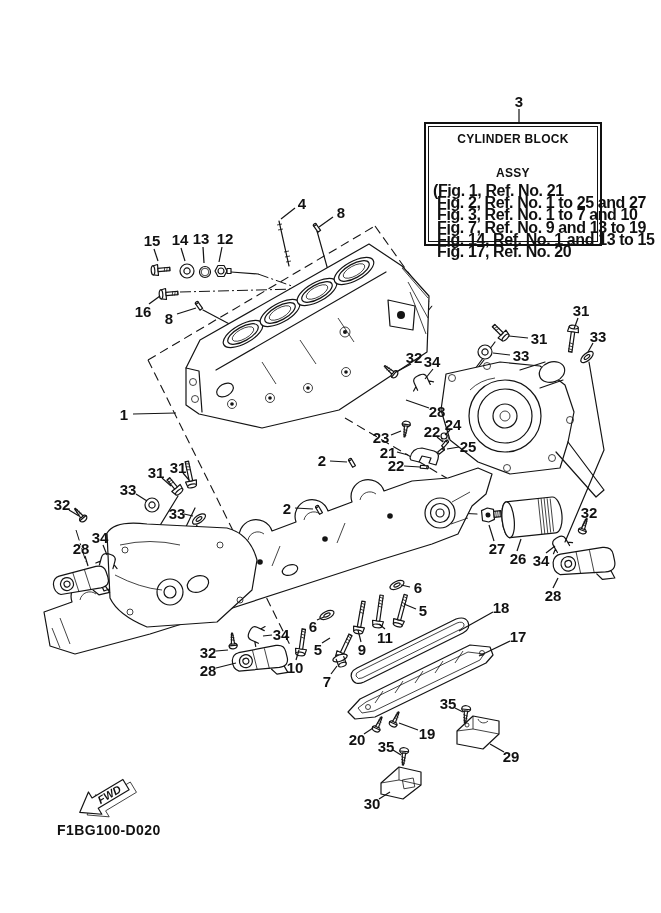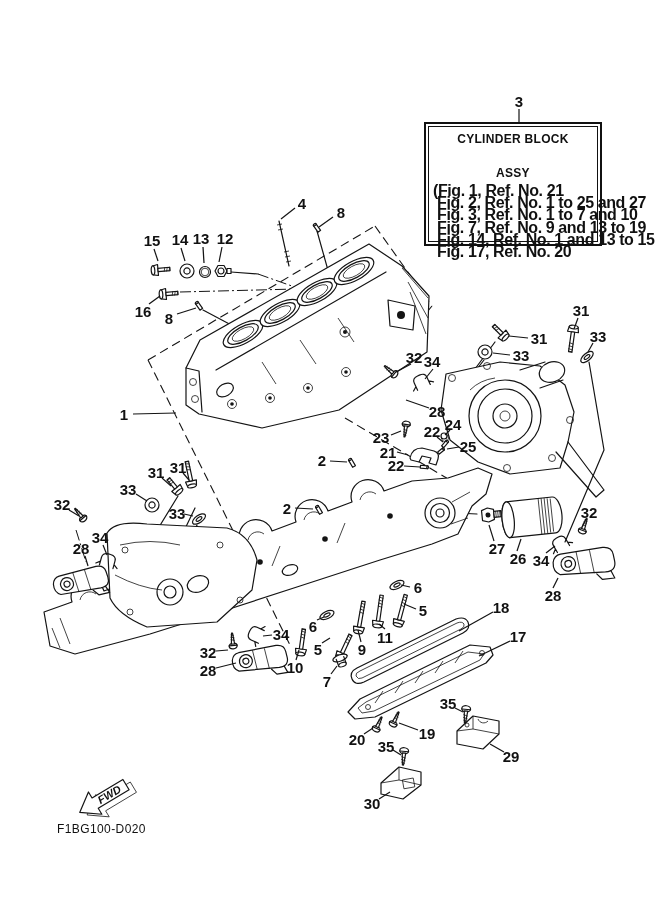--- a/index.html
+++ b/index.html
@@ -16,21 +16,21 @@
   .leader{fill:none;stroke:#141414;stroke-width:1.2;}
   text.callout{font-family:"Liberation Sans",sans-serif;font-weight:bold;font-size:15px;
        fill:#111;text-anchor:middle;dominant-baseline:central;}
   .title-box{position:absolute;left:424px;top:122px;width:178px;height:124px;
        border:2px solid #111;background:#fff;box-sizing:border-box;}
   .title-box-inner{position:absolute;inset:2px;border:1px solid #111;padding-top:5px;box-sizing:border-box;}
   .tb-line{text-align:center;font-weight:bold;font-size:12px;letter-spacing:0.3px;}
   .tb-line2{margin-top:20px;}
   .tb-refs{margin:5px 0 0 4px;font-weight:bold;font-size:16px;line-height:12.2px;
        letter-spacing:-0.4px;white-space:pre;}
-  .code{position:absolute;left:57px;top:822px;font-weight:normal;font-size:12px;letter-spacing:0.4px;}
+  .code{position:absolute;left:57px;top:822px;font-weight:bold;font-size:14px;letter-spacing:0.4px;}
   .fwd-text{font-family:"Liberation Sans",sans-serif;font-weight:bold;font-style:italic;
        font-size:11px;fill:#111;}
 </style>
 </head>
 <body>
 
 <div class="page">
 
 <svg id="diagram-svg" width="661" height="913" viewBox="0 0 661 913">
   <defs>

